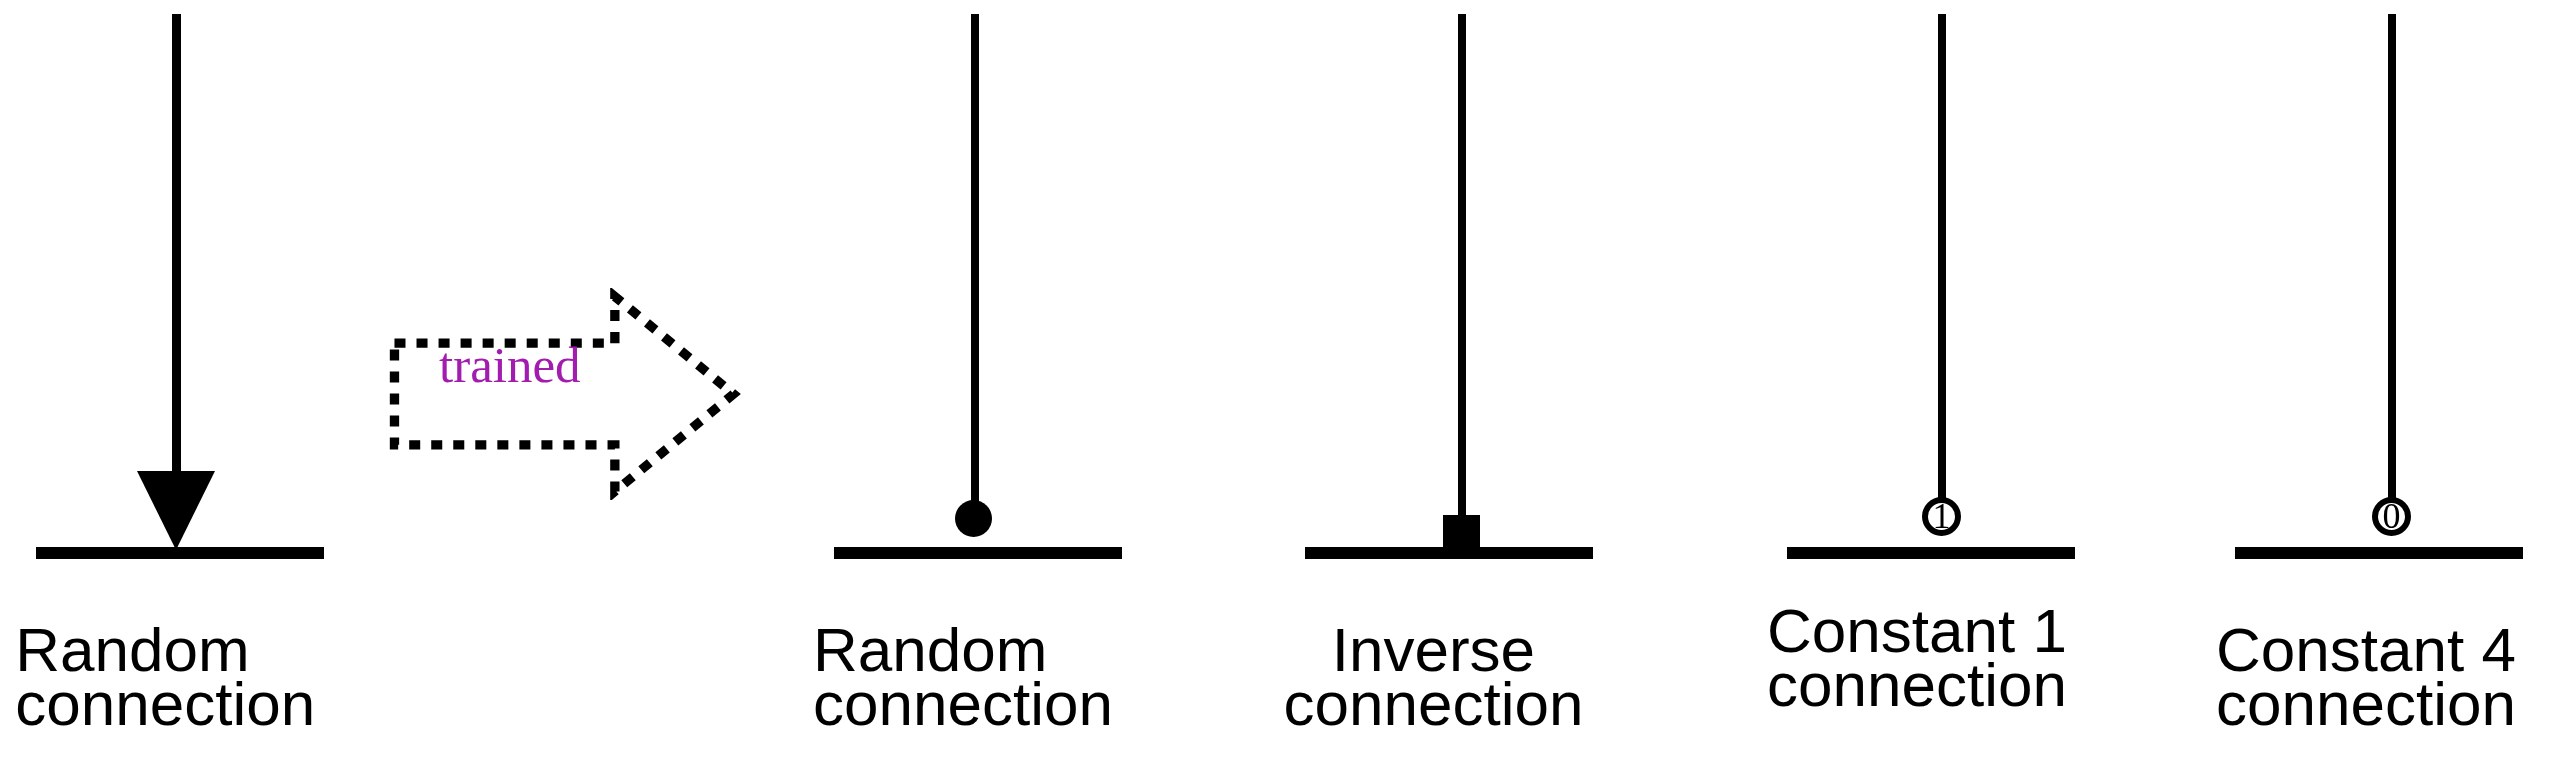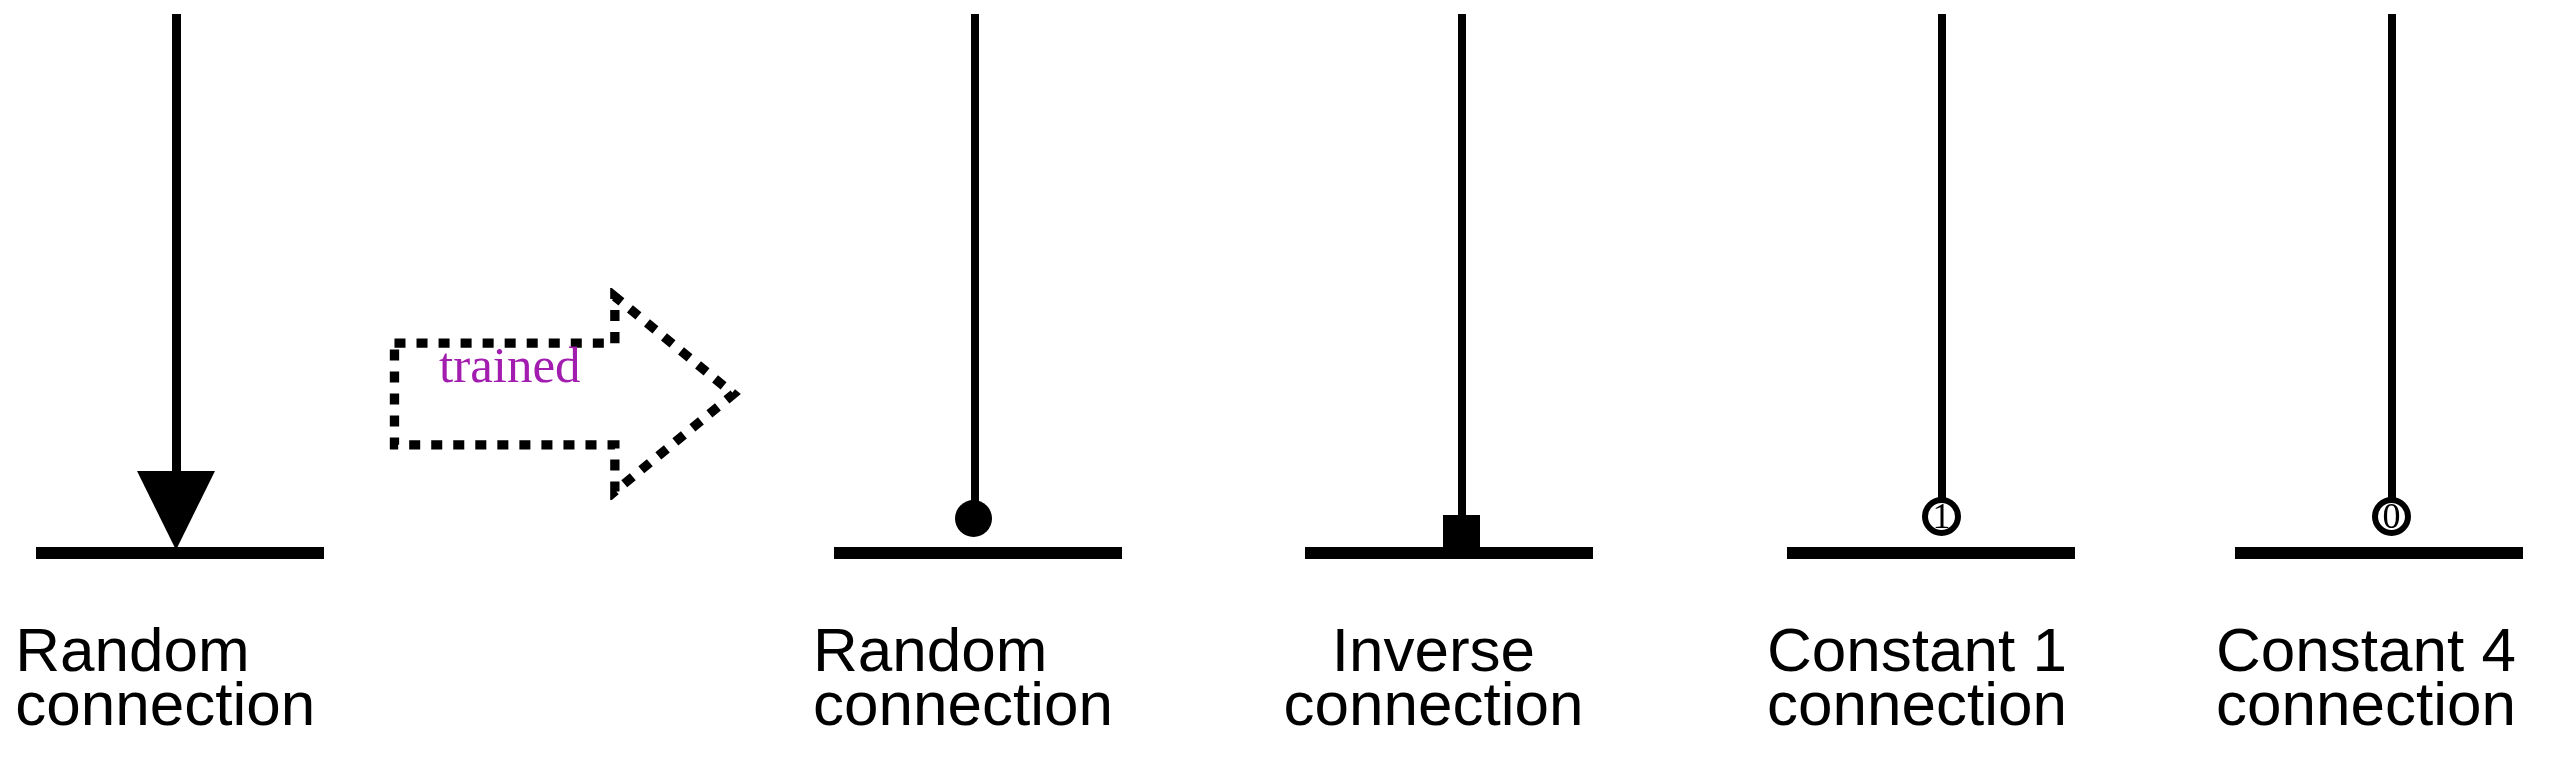--- a/index.html
+++ b/index.html
@@ -153,21 +153,21 @@
       <span class="cap-line">connection</span>
     </div>
   </div>
 
   <div class="symbol-group" style="left:1767px;width:364px;">
     <div class="stem" style="left:171px;top:13.6px;width:7.6px;height:485px;"></div>
     <div class="term-ring" style="left:155px;top:497px;">
       <span class="ring-digit">1</span>
     </div>
     <div class="baseline" style="left:19.5px;top:547px;width:288px;"></div>
-    <div class="caption" style="left:0px;top:623px;">
+    <div class="caption" style="left:0px;top:604px;">
       <span class="cap-line">Constant 1</span>
       <span class="cap-line">connection</span>
     </div>
   </div>
 
   <div class="symbol-group" style="left:2216px;width:360px;">
     <div class="stem" style="left:172px;top:13.6px;width:7.6px;height:485px;"></div>
     <div class="term-ring" style="left:156px;top:497px;">
       <span class="ring-digit">0</span>
     </div>

